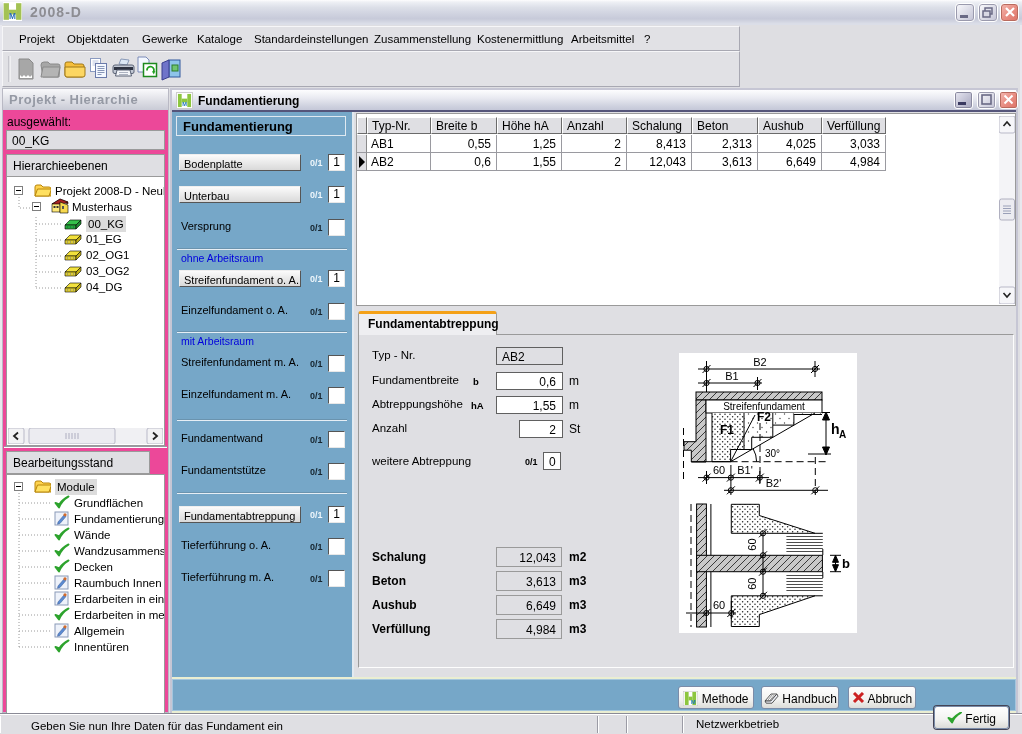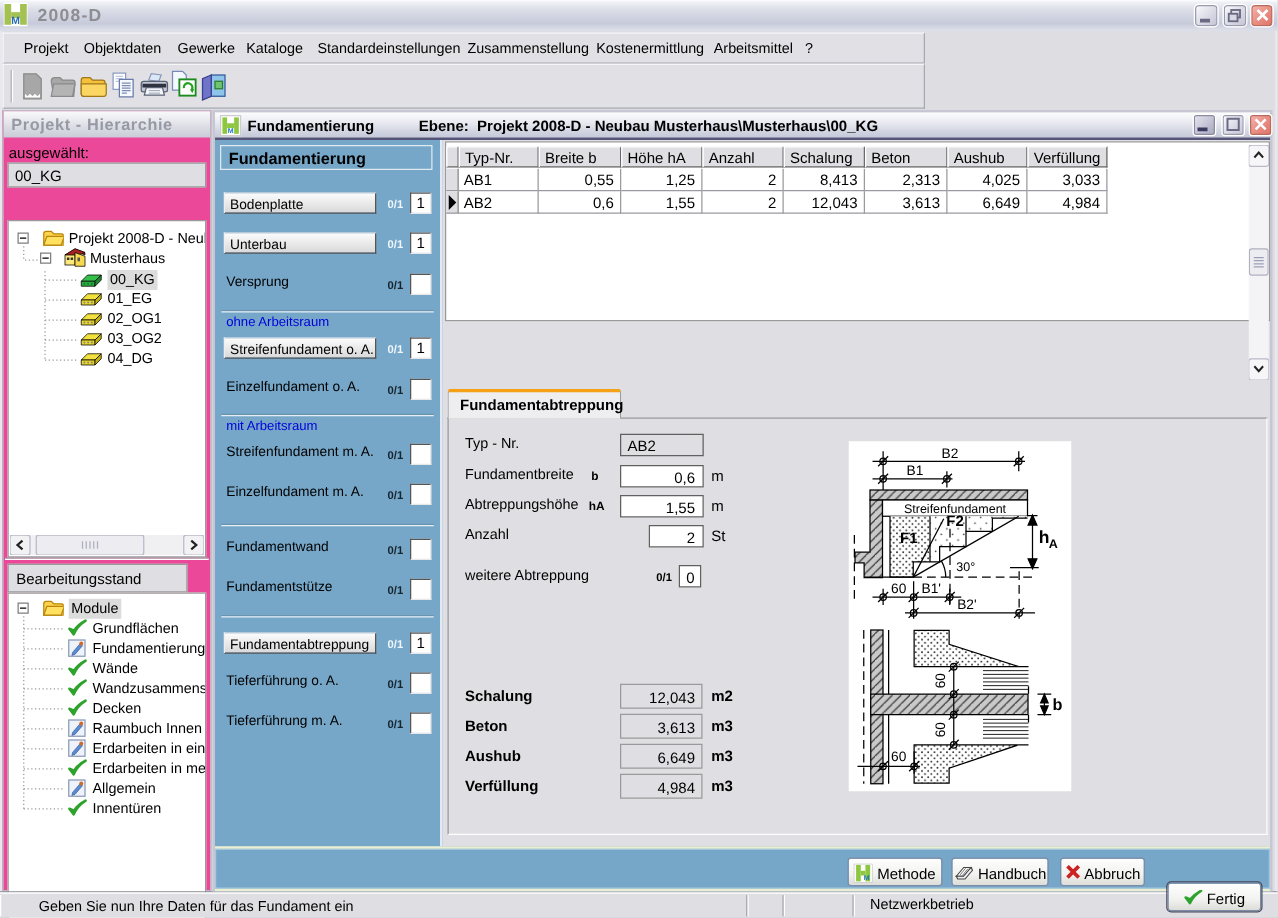--- a/index.html
+++ b/index.html
@@ -38,21 +38,21 @@
 #sidebar{left:0px;top:22px;width:182px;height:565px;background:#76a7c8;border-right:2px solid #e2eaf1;}
 #btmbar{left:0px;top:587px;width:844px;height:36px;background:#76a7c8;border-top:2px solid #eaeed2;border-bottom:2px solid #eaeed2;box-shadow:inset 0 0 0 1px #a4c6de;}
 .sb-btn{position:absolute;left:7px;width:122px;height:17px;white-space:nowrap;overflow:hidden;background:linear-gradient(#fbfbfb,#d9d9d9);border:1px solid #888;border-color:#eee #555 #555 #eee;font-size:11px;padding:2.5px 0 0 4px;}
 .sb-lbl{position:absolute;left:9px;font-size:11px;color:#000;height:16px;white-space:nowrap;}
 .sb-01{position:absolute;left:138px;color:#16242e;font-size:9px;font-weight:bold;}
 .sb-01.w{color:#eef6fb;}
 .sb-chk{position:absolute;left:156px;width:17px;height:17px;background:#fff;border:1px solid #888;border-color:#555 #e8e8e8 #e8e8e8 #555;font-size:12px;text-align:center;line-height:15px;}
 .sb-sep{position:absolute;left:5px;width:170px;height:1px;background:#e6eef5;box-shadow:0 -1px 0 #6a93ae;}
 .sb-blue{position:absolute;left:9px;font-size:10.5px;color:#0000dd;font-weight:500;}
 
-#grid{left:184px;top:23px;width:660px;height:144px;background:#fff;border:1px solid #9a9a9a;}
+#grid{left:184px;top:23px;width:660px;height:193px;background:#fff;border:1px solid #9a9a9a;}
 .gh{position:absolute;top:3px;height:17px;background:#dfdfe3;border:1px solid;border-color:#fff #6a6a6a #6a6a6a #fff;font-size:12px;padding:1px 0 0 4px;}
 .gc{position:absolute;height:18px;border-right:1px solid #9a9aa0;border-bottom:1px solid #9a9aa0;font-size:12px;padding:2px 5px 0 4px;text-align:right;}
 #vscroll{position:absolute;right:0px;top:2px;width:16px;height:188px;background:#f4f4f7;}
 
 #formarea{left:184px;top:216px;width:660px;height:371px;background:#dfdfe3;}
 #tab{position:absolute;left:2px;top:5px;width:139px;height:24px;background:#eeeef1;border:1px solid #9a9a9a;border-bottom:none;border-top:3px solid #f4a118;border-radius:3px 3px 0 0;font-weight:bold;font-size:12px;padding:3px 0 0 9px;z-index:2;}
 #formpanel{position:absolute;left:2px;top:28px;width:656px;height:334px;border:1px solid;border-color:#9a9a9a #fdfdfd #fdfdfd #9a9a9a;}
 .f-lbl{position:absolute;left:13px;font-size:11.5px;}
 .f-sub{position:absolute;font-size:9.5px;font-weight:bold;}
 .f-box{position:absolute;left:137px;width:67px;height:18px;border:1px solid #606060;font-size:12px;padding:2px 6px 0 5px;}
@@ -144,20 +144,21 @@
         <rect x="10" y="3" width="11" height="17" fill="#8ec4ea" stroke="#30589e"></rect>
         <path d="M10 3 l-7 3 v17 l7 -3 z" fill="#6f74c9" stroke="#3a3f8e"></path>
         <rect x="13" y="8" width="6" height="6" fill="#6fc46f" stroke="#2d7d2d"></rect>
       </g>
 </svg></div>
 
 <div class="abs" id="leftpanel">
   <div class="abs" id="lp-head">Projekt - Hierarchie</div>
   <div class="abs" id="ausgew">ausgewählt:</div>
   <div class="abs sunken" id="selbox">00_KG</div>
+  <div class="abs sunken" id="hier-box">Hierarchieebenen</div>
   <div class="abs" id="tree1">
       <svg style="position:absolute;left:0;top:0" width="157" height="268">
 <g stroke="#9a9a9a" stroke-dasharray="1 2" fill="none">
 <path d="M12,20 V31 H25"></path>
 <path d="M29,40 V111"></path>
 <path d="M29,47 H55 M29,63 H55 M29,79 H55 M29,95 H55 M29,111 H55"></path>
 </g>
       </svg>
     <div class="tr-row" style="top:6px;left:7px;">
         <span class="expbox"></span>
@@ -354,21 +355,20 @@
 
 <div class="abs" id="mdi">
   <div class="abs" id="mdi-title">
     <div class="abs" style="left:4px;top:2px;width:17px;height:17px;background:#fff;border:1px solid #ccc;"><svg width="15" height="15" viewBox="0 0 16 16">
           <rect x="1" y="1" width="4" height="14" fill="#8dc63f"></rect>
           <rect x="11" y="1" width="4" height="14" fill="#8dc63f"></rect>
           <rect x="5" y="6" width="6" height="4" fill="#8dc63f"></rect>
           <text x="8" y="14" font-size="6" font-weight="bold" fill="#1b75bb" text-anchor="middle">M</text>
         </svg></div>
     <div class="t" style="left:26px;">Fundamentierung</div>
-    <div class="t" style="left:163px;">Ebene:&nbsp; Projekt 2008-D - Neubau Musterhaus\Musterhaus\00_KG</div>
       <div style="position:absolute;left:782px;top:1px;width:19px;height:18px;border-radius:3px;border:1px solid #fff;box-shadow:inset 0 0 0 1px #8a8aa0;background:linear-gradient(135deg,#e8e8f2,#b8b8cc 70%,#a8a8c0);"><svg width="17" height="16">
           <rect x="3" y="10" width="8" height="3" fill="#3a3a60"></rect>
         </svg></div>
 <div style="position:absolute;left:805px;top:1px;width:19px;height:18px;border-radius:3px;border:1px solid #fff;box-shadow:inset 0 0 0 1px #9a9aad;background:linear-gradient(135deg,#fbfbfd,#d8d8e4 60%,#c2c2d4);"><svg width="17" height="16">
           <rect x="4" y="3" width="9" height="9" fill="none" stroke="#6a6a85" stroke-width="1.6"></rect>
         </svg></div>
 <div style="position:absolute;left:827px;top:1px;width:19px;height:18px;border-radius:3px;border:1px solid #fff;box-shadow:inset 0 0 0 1px #b96a5e;background:linear-gradient(135deg,#f3b8b0,#e98f84 50%,#dd7266);"><svg width="17" height="16">
           <path d="M4.5 3.5 L12.5 11.5 M12.5 3.5 L4.5 11.5" stroke="#fff" stroke-width="2"></path>
         </svg></div>
   </div>

